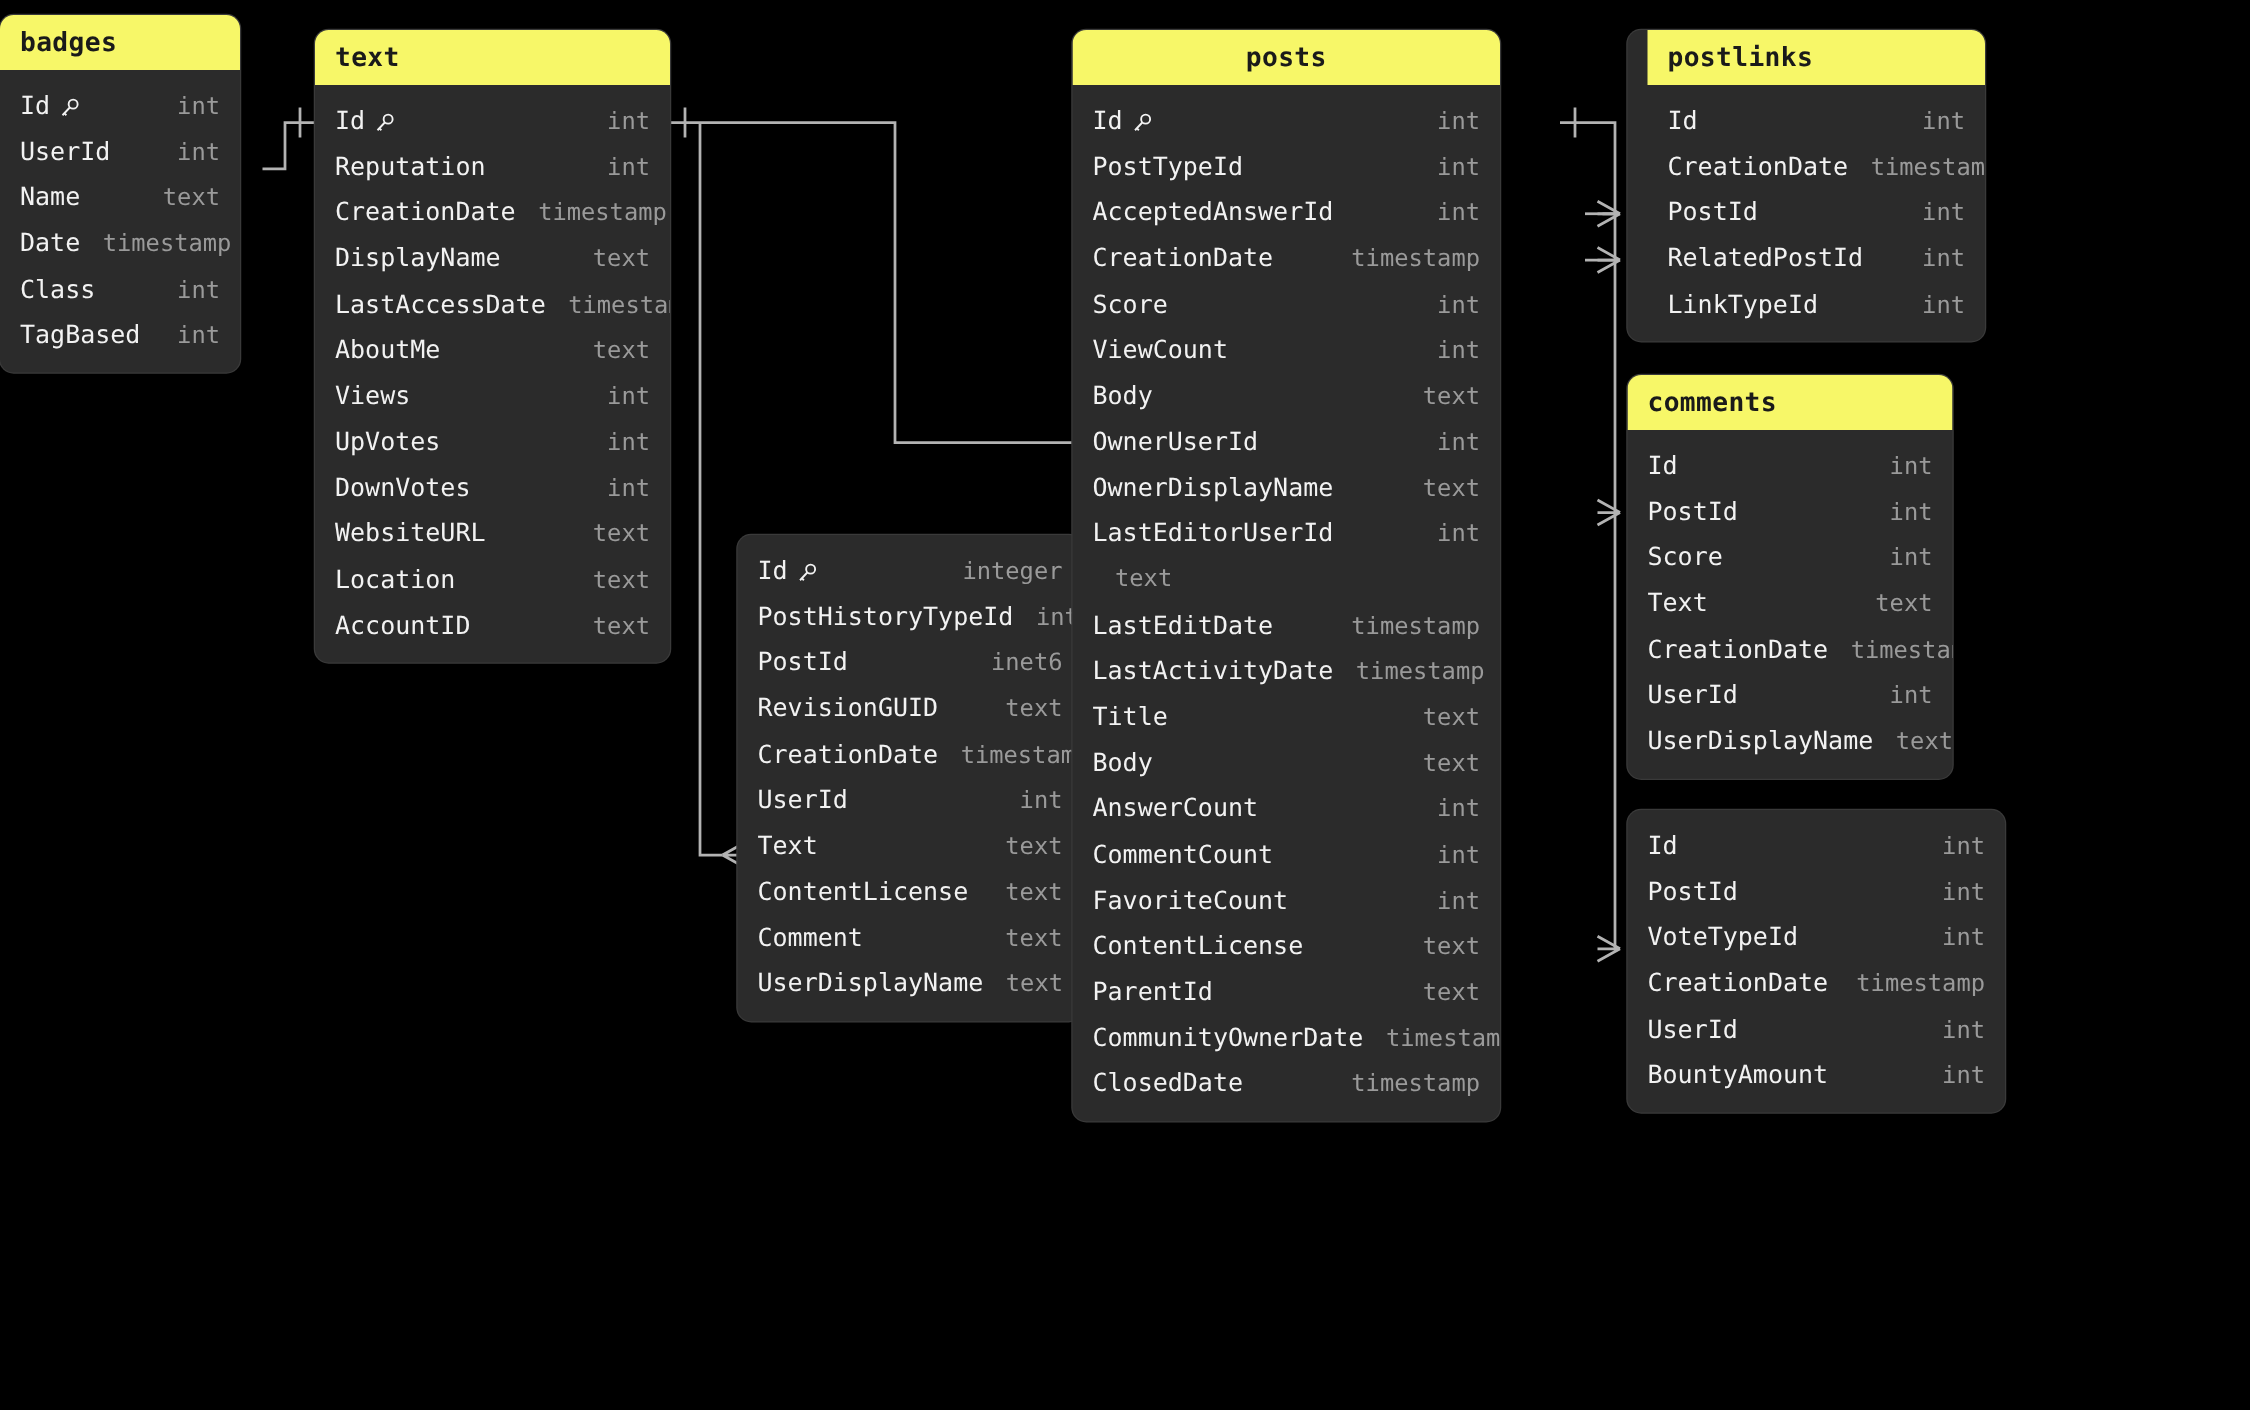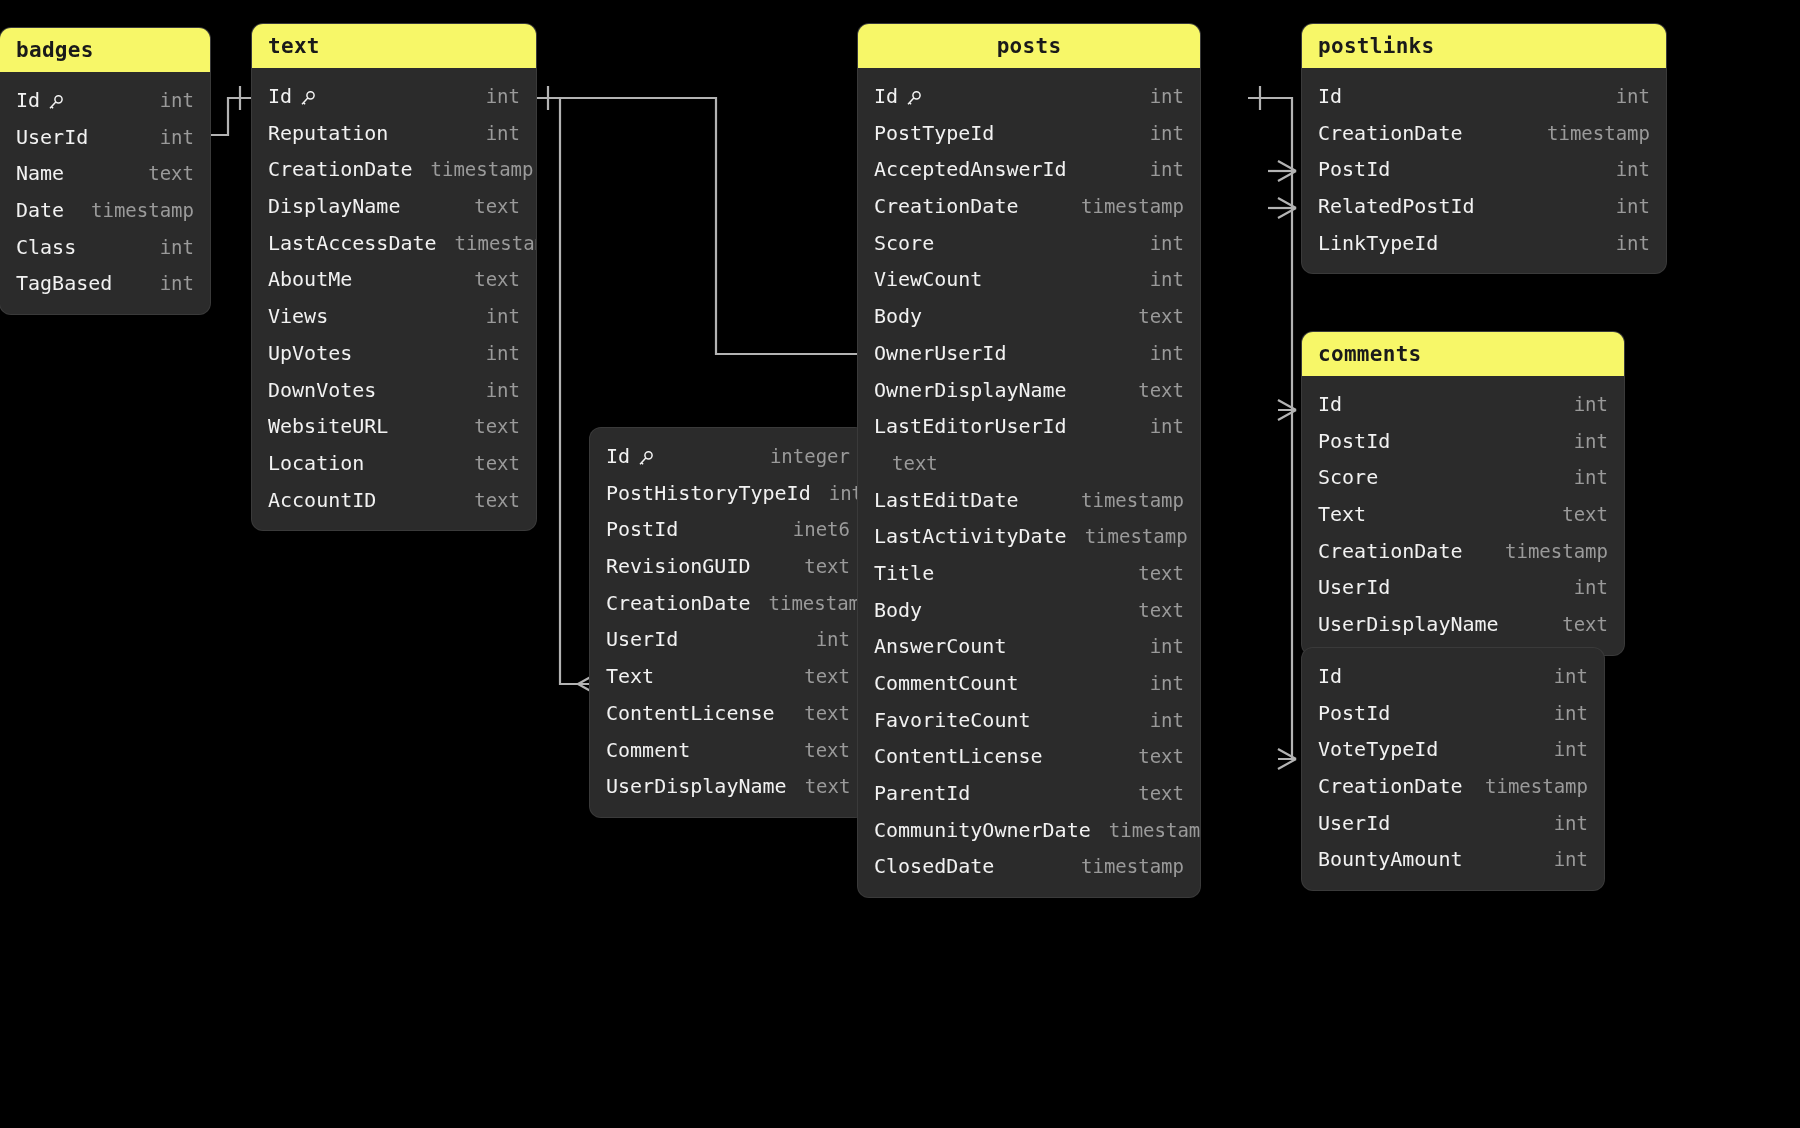--- a/index.html
+++ b/index.html
@@ -111,21 +111,21 @@
       <path d="M 1292 410 L 1296 410"></path>
       <path d="M 1296 410 L 1278 400 M 1296 410 L 1278 420 M 1296 410 L 1278 410"></path>
     </g>
 
     <g>
       <path d="M 1292 759 L 1296 759"></path>
       <path d="M 1296 759 L 1278 749 M 1296 759 L 1278 769 M 1296 759 L 1278 759"></path>
     </g>
   </svg>
 
-  <div class="table-card" style="left:0px;top:28px;width:210px;">
+  <div class="table-card" style="left:0px;top:12px;width:192px;">
     <div class="table-header">badges</div>
     <div class="cols">
       <div class="col-row">
         <span class="col-name">
             <span>Id</span>
             <span class="key-icon">
               <svg viewBox="0 0 17 17">
                 <circle cx="11.5" cy="5.3" r="3.6" fill="none" stroke="#f2f2f2" stroke-width="1.5"></circle>
                 <path d="M9 7.8 L3 14.2 M4.4 12.5 L6.1 14.2" stroke="#f2f2f2" stroke-width="1.5" fill="none"></path>
               </svg>
@@ -365,21 +365,21 @@
           <span class="col-name">CommunityOwnerDate</span>
           <span class="col-type">timestamp</span>
         </div>
       <div class="col-row">
           <span class="col-name">ClosedDate</span>
           <span class="col-type">timestamp</span>
         </div>
     </div>
   </div>
 
-  <div class="table-card" style="left:1302px;top:24px;width:364px;">
+  <div class="table-card" style="left:1302px;top:24px;width:286px;padding-left:16px;">
     <div class="table-header">postlinks</div>
     <div class="cols">
       <div class="col-row">
           <span class="col-name">Id</span>
           <span class="col-type">int</span>
         </div>
       <div class="col-row">
           <span class="col-name">CreationDate</span>
           <span class="col-type">timestamp</span>
         </div>
@@ -391,21 +391,21 @@
           <span class="col-name">RelatedPostId</span>
           <span class="col-type">int</span>
         </div>
       <div class="col-row">
           <span class="col-name">LinkTypeId</span>
           <span class="col-type">int</span>
         </div>
     </div>
   </div>
 
-  <div class="table-card" style="left:1302px;top:300px;width:322px;margin-top:32px;">
+  <div class="table-card" style="left:1302px;top:300px;width:260px;">
     <div class="table-header">comments</div>
     <div class="cols">
       <div class="col-row">
           <span class="col-name">Id</span>
           <span class="col-type">int</span>
         </div>
       <div class="col-row">
           <span class="col-name">PostId</span>
           <span class="col-type">int</span>
         </div>

